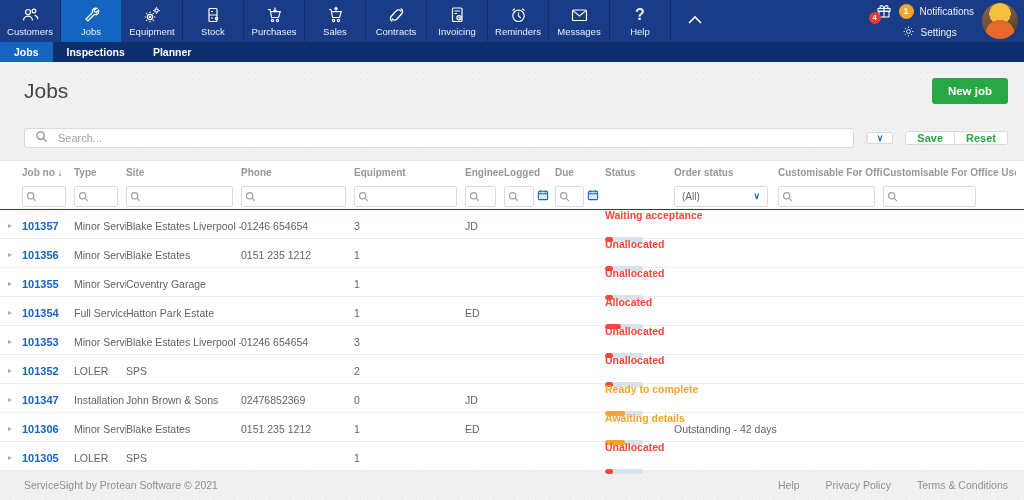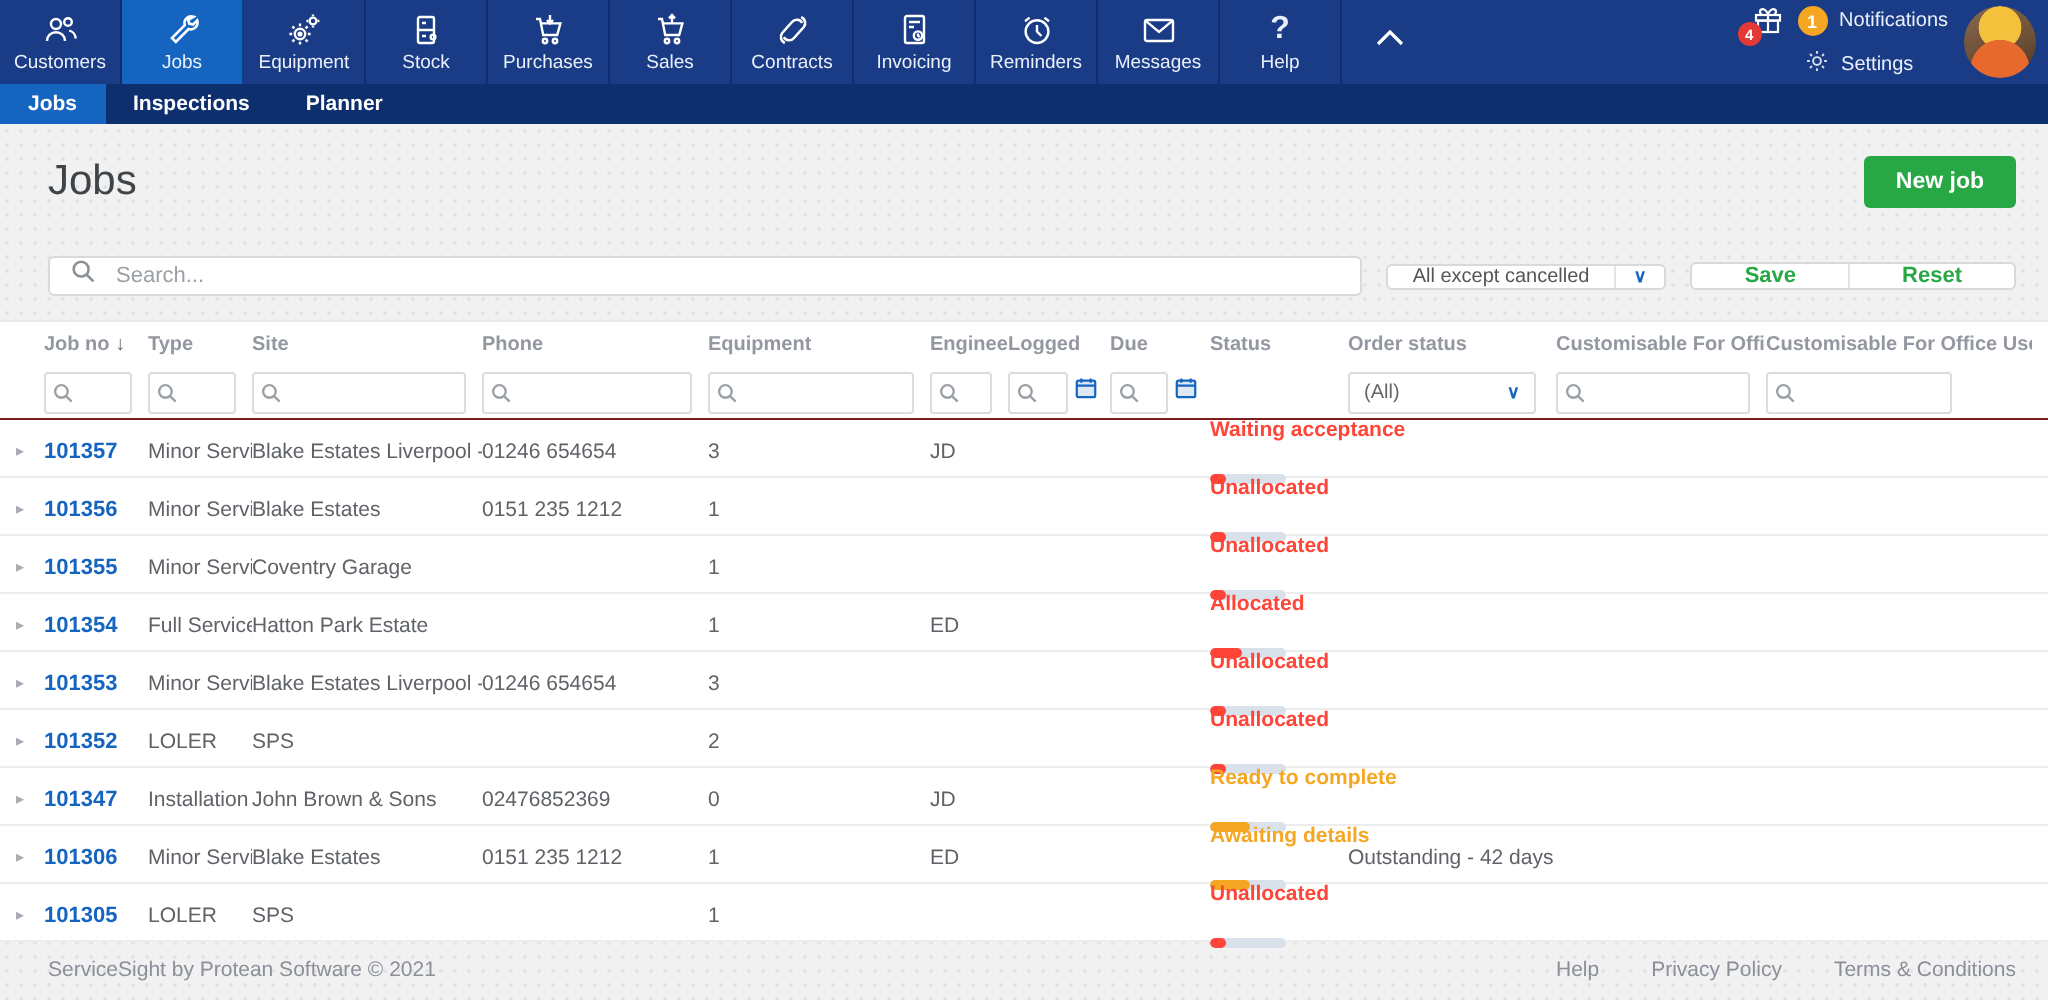--- a/index.html
+++ b/index.html
@@ -53,21 +53,21 @@
     display:flex; align-items:center; gap:8px; padding:0 10px; }
   .search-box input { border:none; outline:none; flex:1; font-size:11px; color:#555;
     font-family:"Liberation Sans", sans-serif; background:transparent; }
   .search-box input::placeholder { color:#9AA0A6; }
   .view-filter { background:#fff; border:1px solid #D9D9D9; border-radius:3px;
     display:flex; align-items:stretch; font-size:10px; color:#555; cursor:pointer; }
   .view-filter .vf-label { display:flex; align-items:center; padding:0 12px; }
   .view-filter .vf-caret { display:flex; align-items:center; padding:0 9px;
     border-left:1px solid #E4E4E4; color:#1565C0; font-size:9px; font-weight:bold; }
   .btn-group { display:flex; background:#fff; border:1px solid #D9D9D9; border-radius:3px; }
-  .btn-green { display:flex; align-items:center; padding:0 26px; color:#28A745;
+  .btn-green { display:flex; align-items:center; padding:0 11px; color:#28A745;
     font-size:11px; font-weight:bold; cursor:pointer; }
   .btn-green + .btn-green { border-left:1px solid #E4E4E4; }
   .export-btn { background:#fff; border:1px solid #D9D9D9; border-radius:3px;
     display:flex; align-items:center; gap:6px; padding:0 10px; font-size:10.5px;
     color:#4A4F55; cursor:pointer; }
   .export-caret { font-size:8px; color:#666; }
 
   
   .table { margin-top:8px; background:#fff; border-top:1px solid #E8E8E8; }
   .trow { display:grid; padding:0 8px; align-items:center;
@@ -291,21 +291,20 @@
     <div class="search-box">
       <span>
         <svg width="13" height="13" viewBox="0 0 14 14" fill="none" stroke="#8A8F98" stroke-width="1.4">
             <circle cx="6" cy="6" r="4"></circle>
             <path d="M9 9l3.6 3.6"></path>
           </svg>
       </span>
       <input type="text" placeholder="Search..." style="">
     </div>
     <div class="view-filter">
-      <span class="vf-label">All except cancelled</span>
       <span class="vf-caret">∨</span>
     </div>
     <div class="btn-group">
       <span class="btn-green">Save</span>
       <span class="btn-green">Reset</span>
     </div>
   </div>
 
   <div class="table">
 

